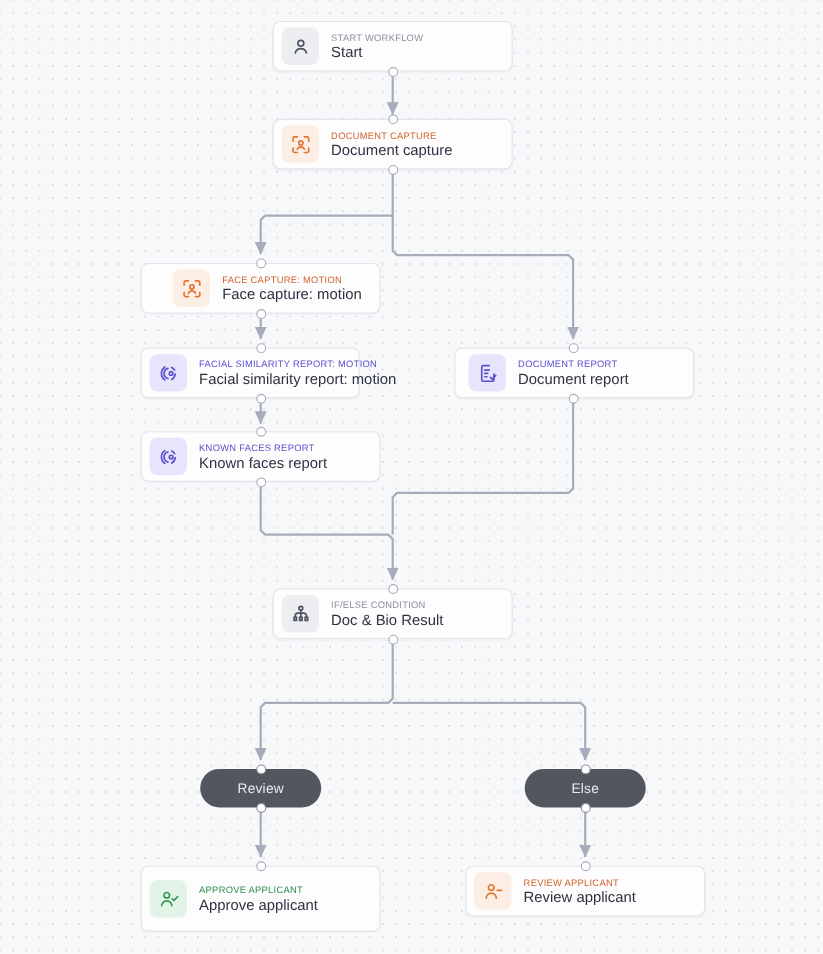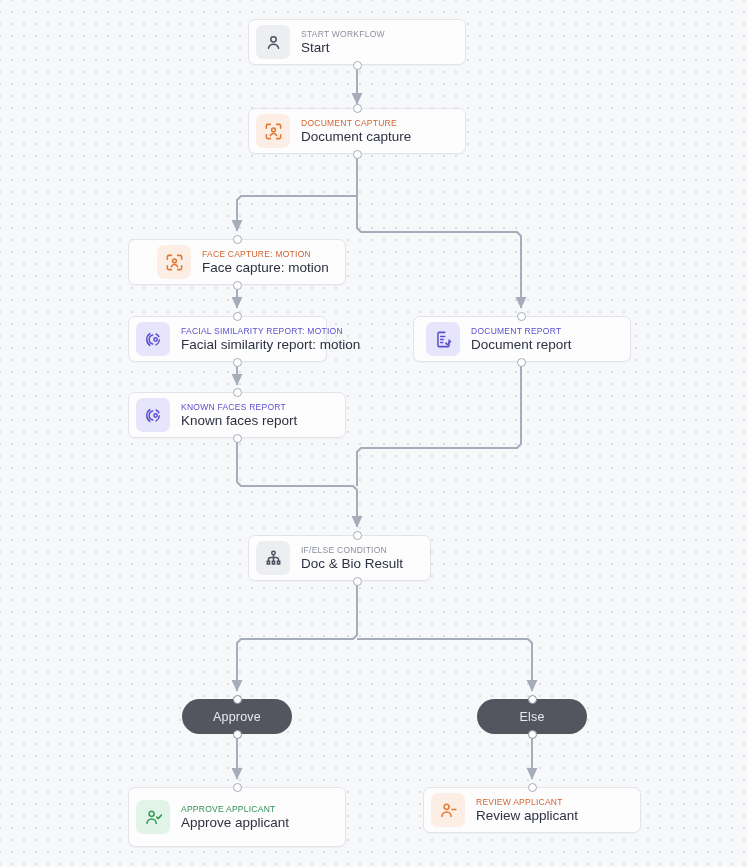--- a/index.html
+++ b/index.html
@@ -213,42 +213,42 @@
       </svg>
     </div>
     <div class="txt">
       <span class="kicker k-purple">DOCUMENT REPORT</span>
       <span class="title">Document report</span>
     </div>
   </div>
   <div class="port" style="left:516.5px;top:311.5px;"></div>
   <div class="port" style="left:516.5px;top:357.5px;"></div>
 
-  <div class="node" style="left:248px;top:535px;width:183px;height:46px;">
+  <div class="node" style="left:248px;top:535px;width:218px;height:46px;">
     <div class="tile tile-gray">
       <svg width="19" height="19" viewBox="0 0 24 24" fill="none" stroke="#4e5160" stroke-width="1.9" stroke-linecap="round">
         <circle cx="12" cy="5" r="2.2"></circle>
         <path d="M12 7.2v3.4"></path>
         <path d="M5.6 15.2v-1.6a3 3 0 0 1 3-3h6.8a3 3 0 0 1 3 3v1.6"></path>
         <path d="M12 10.6v4.6"></path>
         <path d="M4.2 15.4h2.8v3.6H4.2z"></path>
         <path d="M10.6 15.4h2.8v3.6h-2.8z"></path>
         <path d="M17 15.4h2.8v3.6H17z"></path>
       </svg>
     </div>
     <div class="txt">
       <span class="kicker k-gray">IF/ELSE CONDITION</span>
       <span class="title">Doc &amp; Bio Result</span>
     </div>
   </div>
   <div class="port" style="left:352.5px;top:530.5px;"></div>
   <div class="port" style="left:352.5px;top:576.5px;"></div>
 
   <div class="pill" style="left:182px;top:699px;width:110px;height:35px;">
-    <span>Approve</span>
+    <span>Review</span>
   </div>
   <div class="port port-dark" style="left:232.5px;top:694.5px;"></div>
   <div class="port port-dark" style="left:232.5px;top:729.5px;"></div>
 
   <div class="pill" style="left:477px;top:699px;width:110px;height:35px;">
     <span>Else</span>
   </div>
   <div class="port port-dark" style="left:527.5px;top:694.5px;"></div>
   <div class="port port-dark" style="left:527.5px;top:729.5px;"></div>
 

